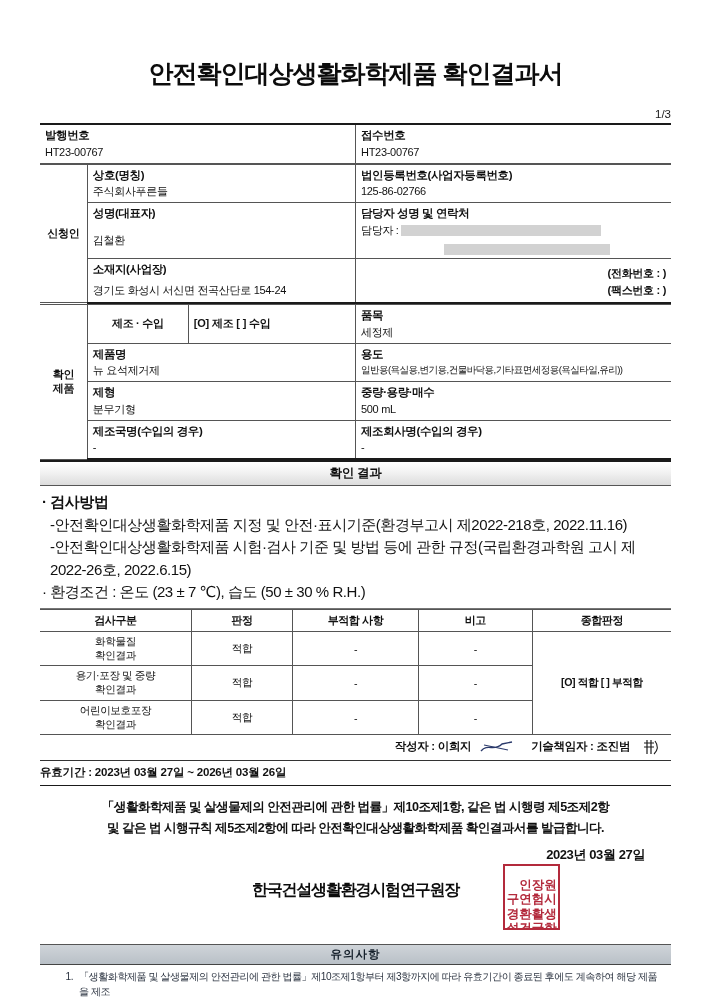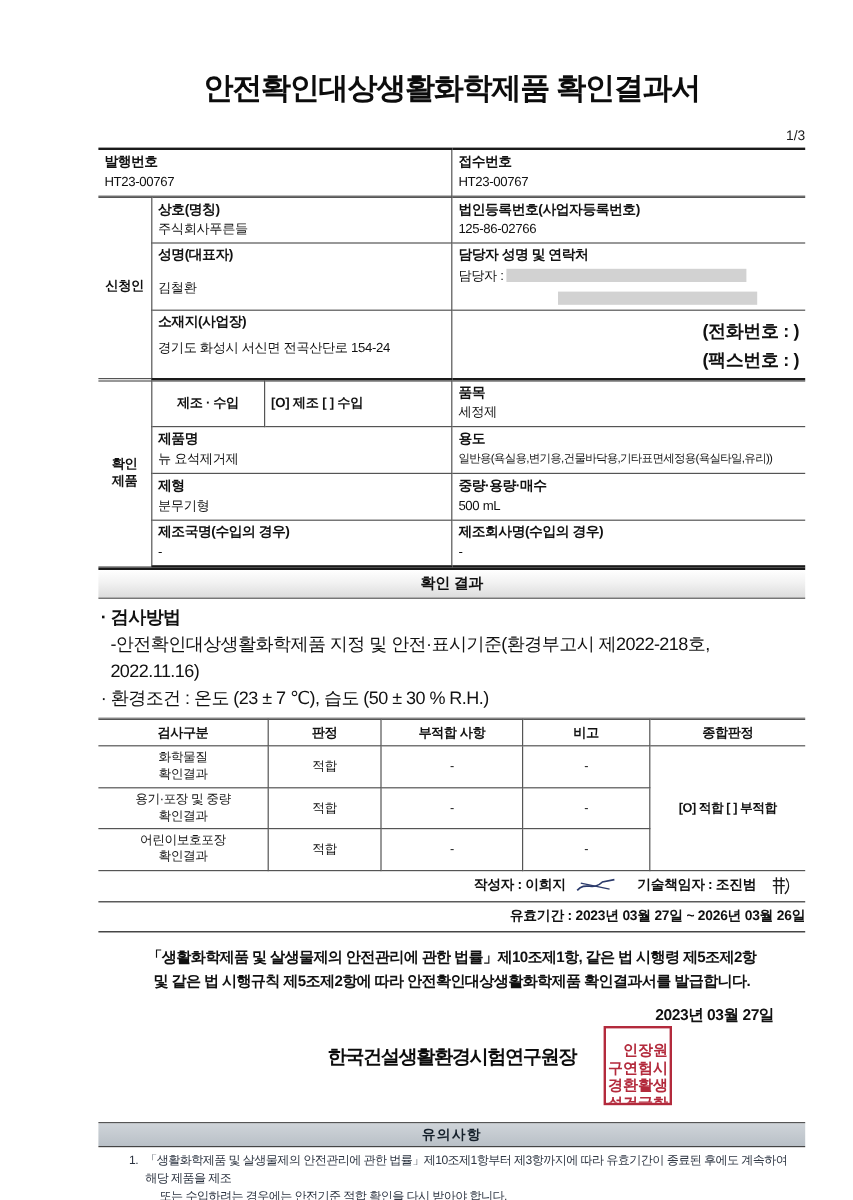--- a/index.html
+++ b/index.html
@@ -14,21 +14,20 @@
     position: relative;
     font-family: "Liberation Sans", "DejaVu Sans", sans-serif;
     color: #111111;
     overflow: hidden;
   }
   .page {
     position: absolute;
     inset: 0;
     padding: 0 40px;
     box-sizing: border-box;
-    margin-left: 42px;
   }
 
   
   .doc-title {
     text-align: center;
     font-size: 25px;
     font-weight: bold;
     letter-spacing: -1px;
     padding-top: 57px;
     color: #0c0c0c;
@@ -100,21 +99,21 @@
   .redact {
     display: inline-block;
     background: #d2d2d2;
     height: 11px;
     vertical-align: middle;
   }
   .redact.r1 { width: 200px; margin-left: 2px; }
   .redact.r2 { width: 166px; margin-left: 83px; margin-top: 3px; }
   .phone-lines {
     text-align: right;
-    font-size: 15px;
+    font-size: 11px;
     font-weight: bold;
     letter-spacing: -0.3px;
     line-height: 1.6;
     padding-top: 4px;
   }
 
   
   .band {
     border-top: 2px solid #1a1a1a;
     background: linear-gradient(to bottom,#ffffff 0%,#f2f2f2 45%,#dcdcdc 100%);
@@ -173,21 +172,21 @@
   }
   .sig-mark2 {
     display: inline-block;
     width: 20px;
     height: 16px;
     position: relative;
     vertical-align: middle;
     margin-left: 8px;
   }
   .valid-line {
-    text-align: right;
+    text-align: left;
     font-size: 11.5px;
     font-weight: bold;
     letter-spacing: -0.2px;
     padding: 4px 0 5px;
     border-bottom: 1.8px solid #1a1a1a;
   }
 
   
   .legal {
     text-align: center;
@@ -392,20 +391,21 @@
         </td>
       </tr>
     </tbody>
   </table>
 
   <div class="band">확인 결과</div>
 
   <div class="method-box">
     <div class="m-head">· 검사방법</div>
     <div class="m-sub">-안전확인대상생활화학제품 지정 및 안전·표시기준(환경부고시 제2022-218호, 2022.11.16)</div>
+    <div class="m-sub">-안전확인대상생활화학제품 시험·검사 기준 및 방법 등에 관한 규정(국립환경과학원 고시 제2022-26호, 2022.6.15)</div>
     <div>· 환경조건 : 온도 (23 ± 7 ℃),  습도 (50 ± 30 %  R.H.)</div>
   </div>
 
   <table class="res">
     <colgroup>
         <col style="width:24%">
         <col style="width:16%">
         <col style="width:20%">
         <col style="width:18%">
         <col style="width:22%">

